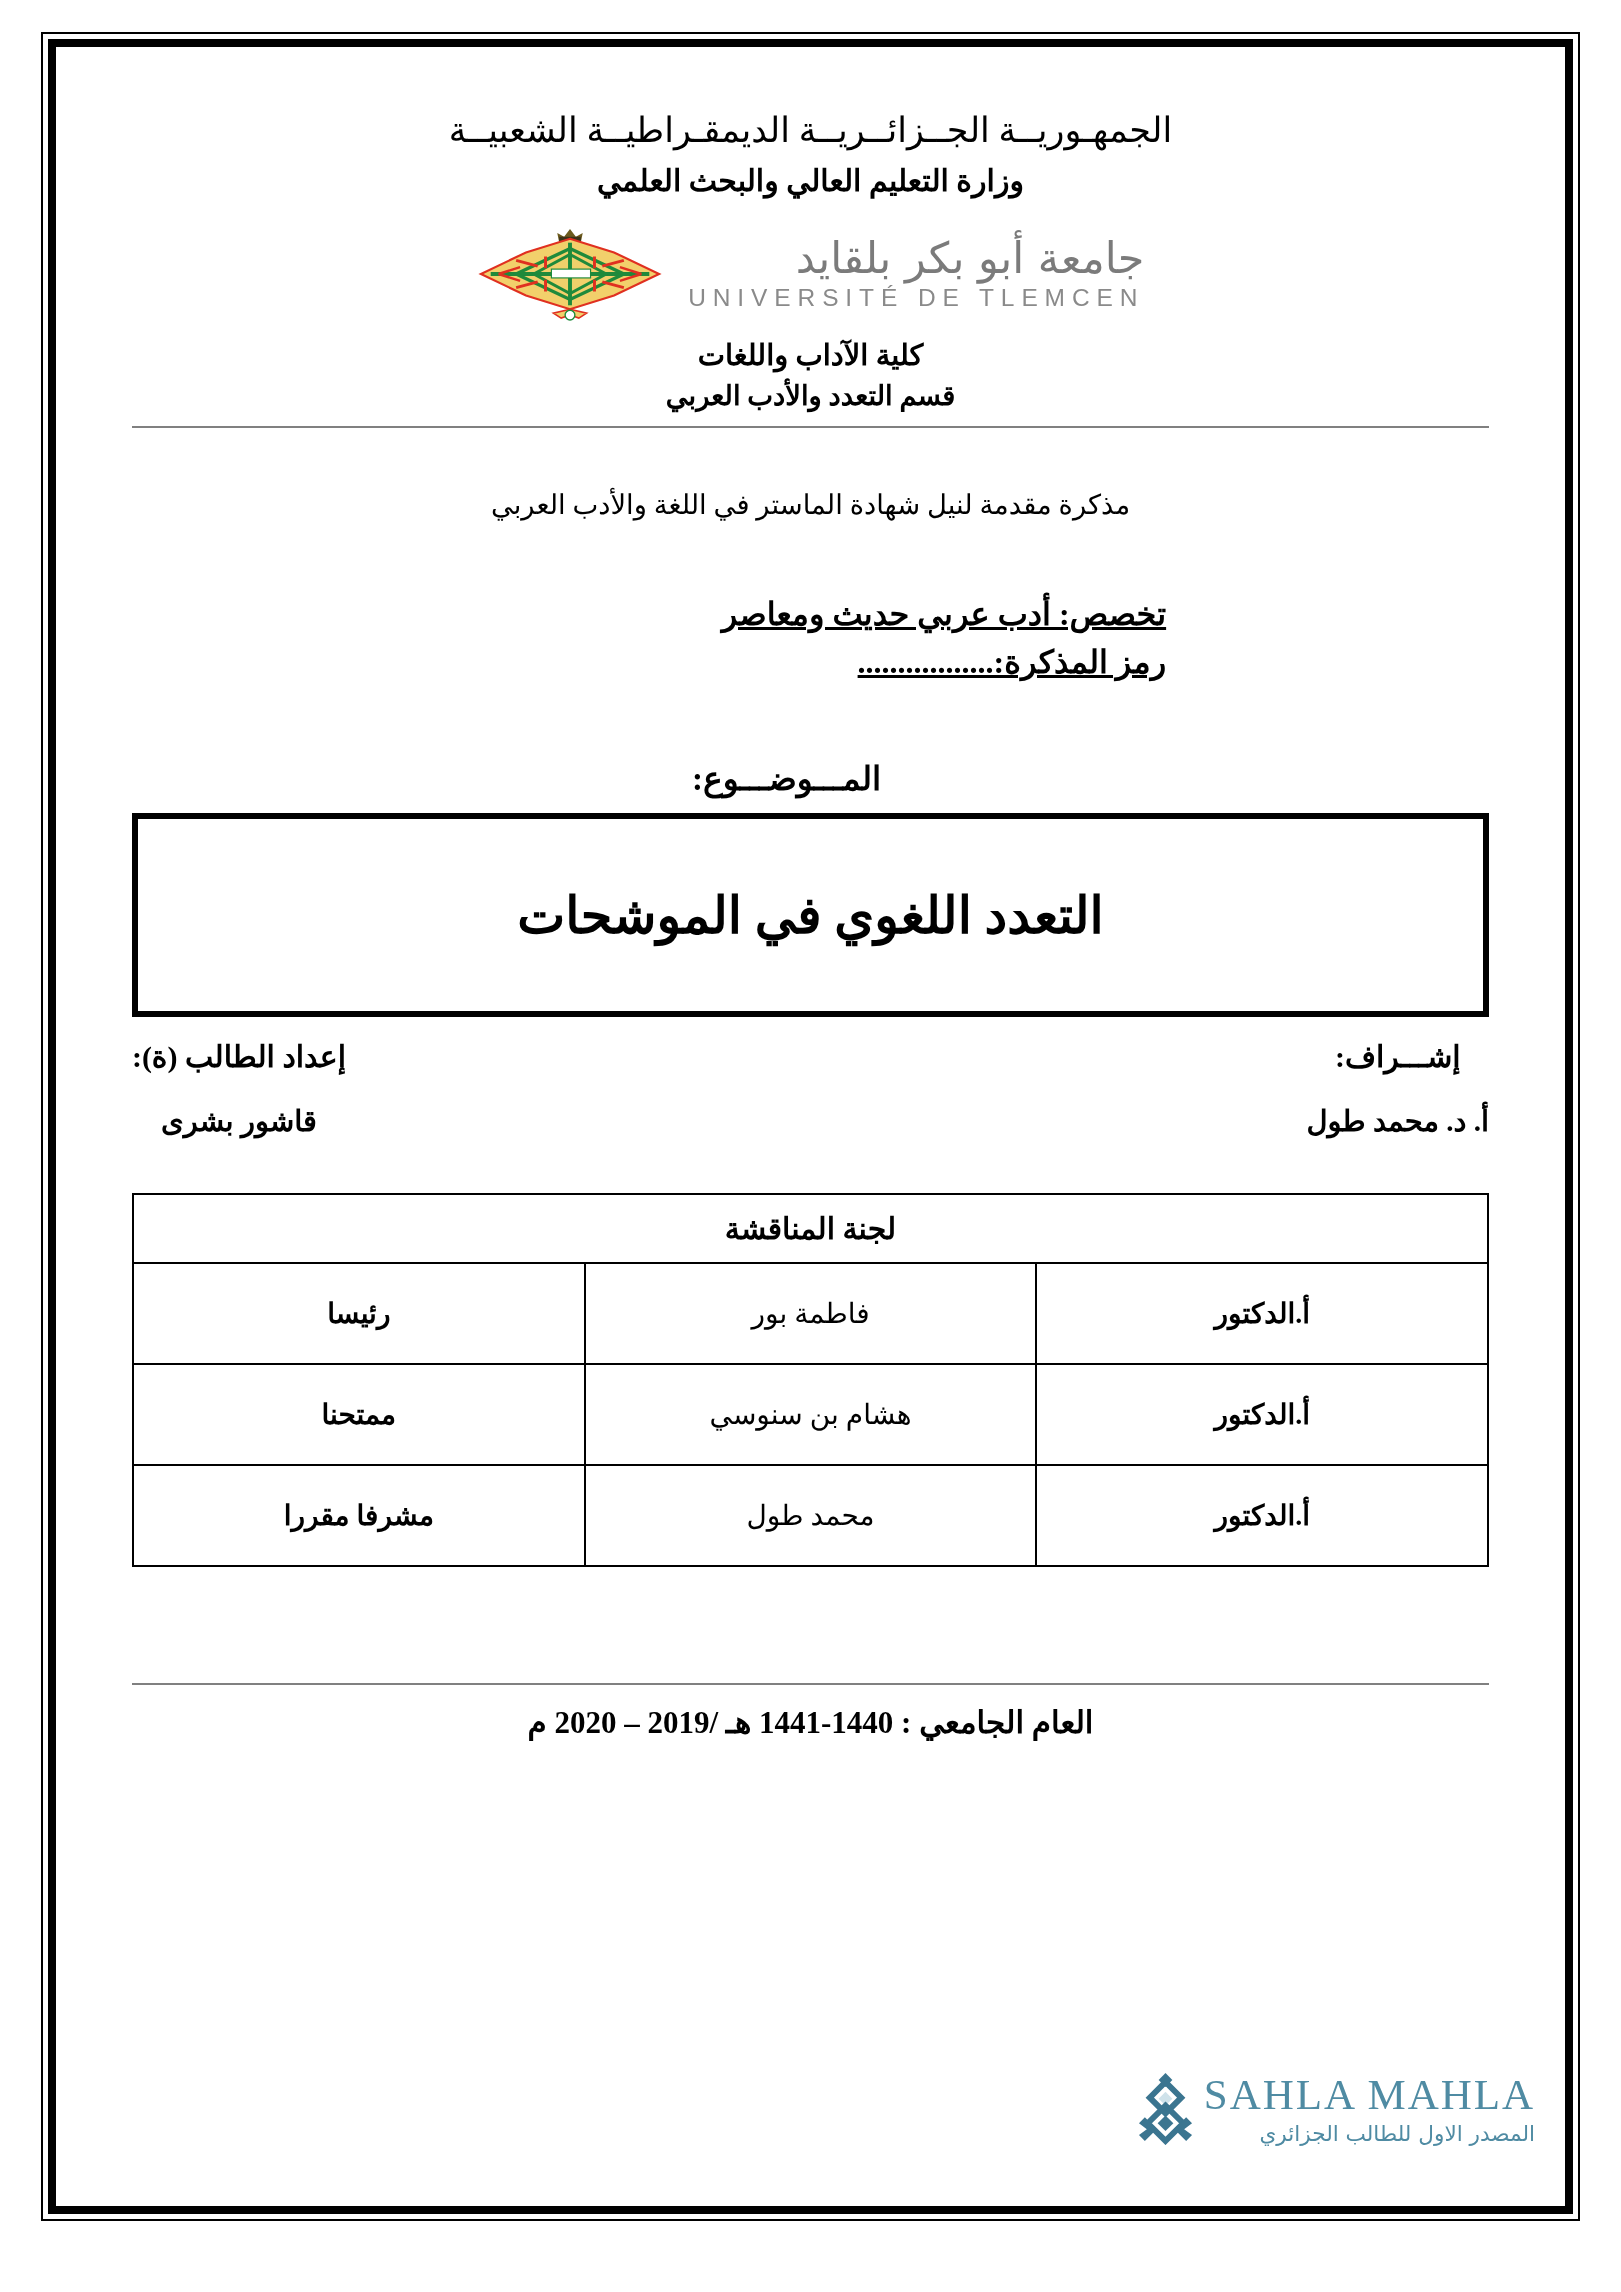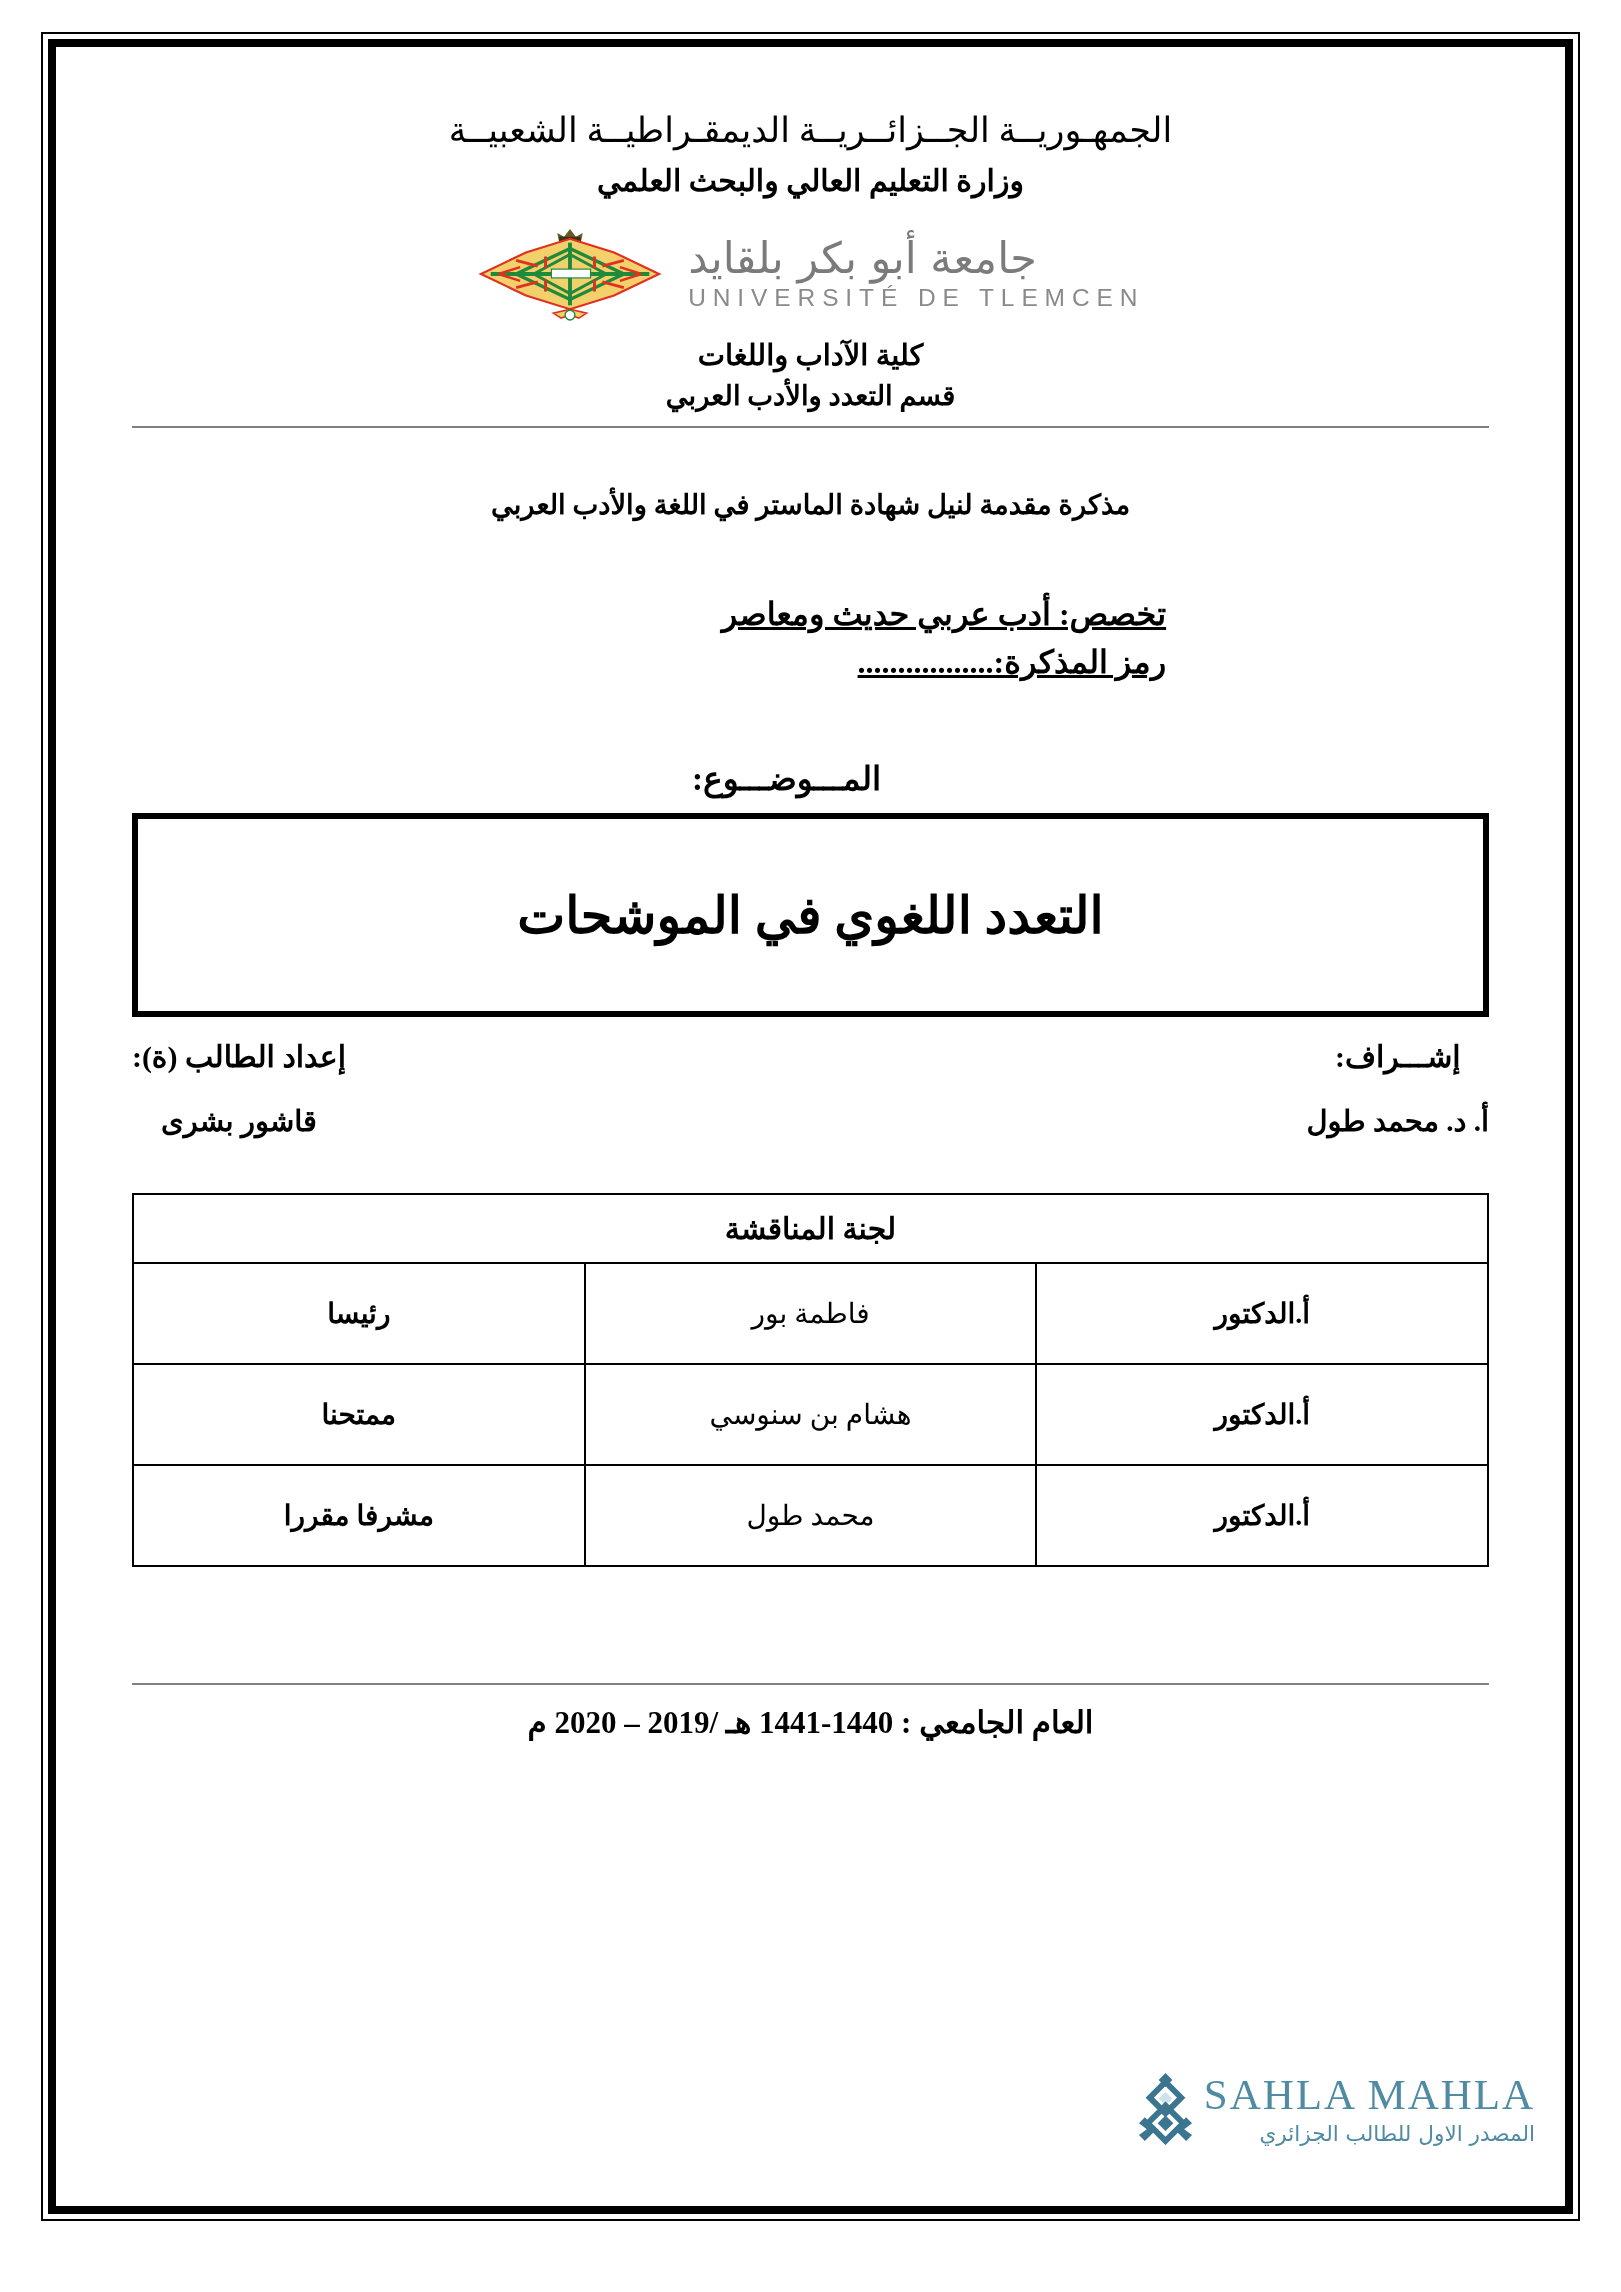--- a/index.html
+++ b/index.html
@@ -77,21 +77,21 @@
     gap: 25.5px;
   }
   .uni-emblem {
     width: 186px;
     height: 94px;
     position: relative;
     flex: 0 0 auto;
   }
   .uni-wordmark {
     flex: 0 0 auto;
-    text-align: left;
+    text-align: right;
     line-height: 1;
   }
   .uni-ar {
     font-family: "DejaVu Sans", "Liberation Sans", sans-serif;
     font-size: 43px;
     color: #7b7b7b;
     letter-spacing: 6.9px;
     font-weight: normal;
     white-space: nowrap;
   }
@@ -118,21 +118,21 @@
 
   .rule {
     border: 0;
     border-top: 2px solid #808080;
     margin: 13.7px 0 0 0;
     width: 100%;
   }
 
   
   .degree-line {
-    font-weight: bold;
+    font-weight: normal;
     font-size: 27.4px;
     margin-top: 61px;
   }
 
   
   .spec-block {
     margin-top: 69px;
     text-align: center;
     padding-right: 0;
     text-decoration: underline;

